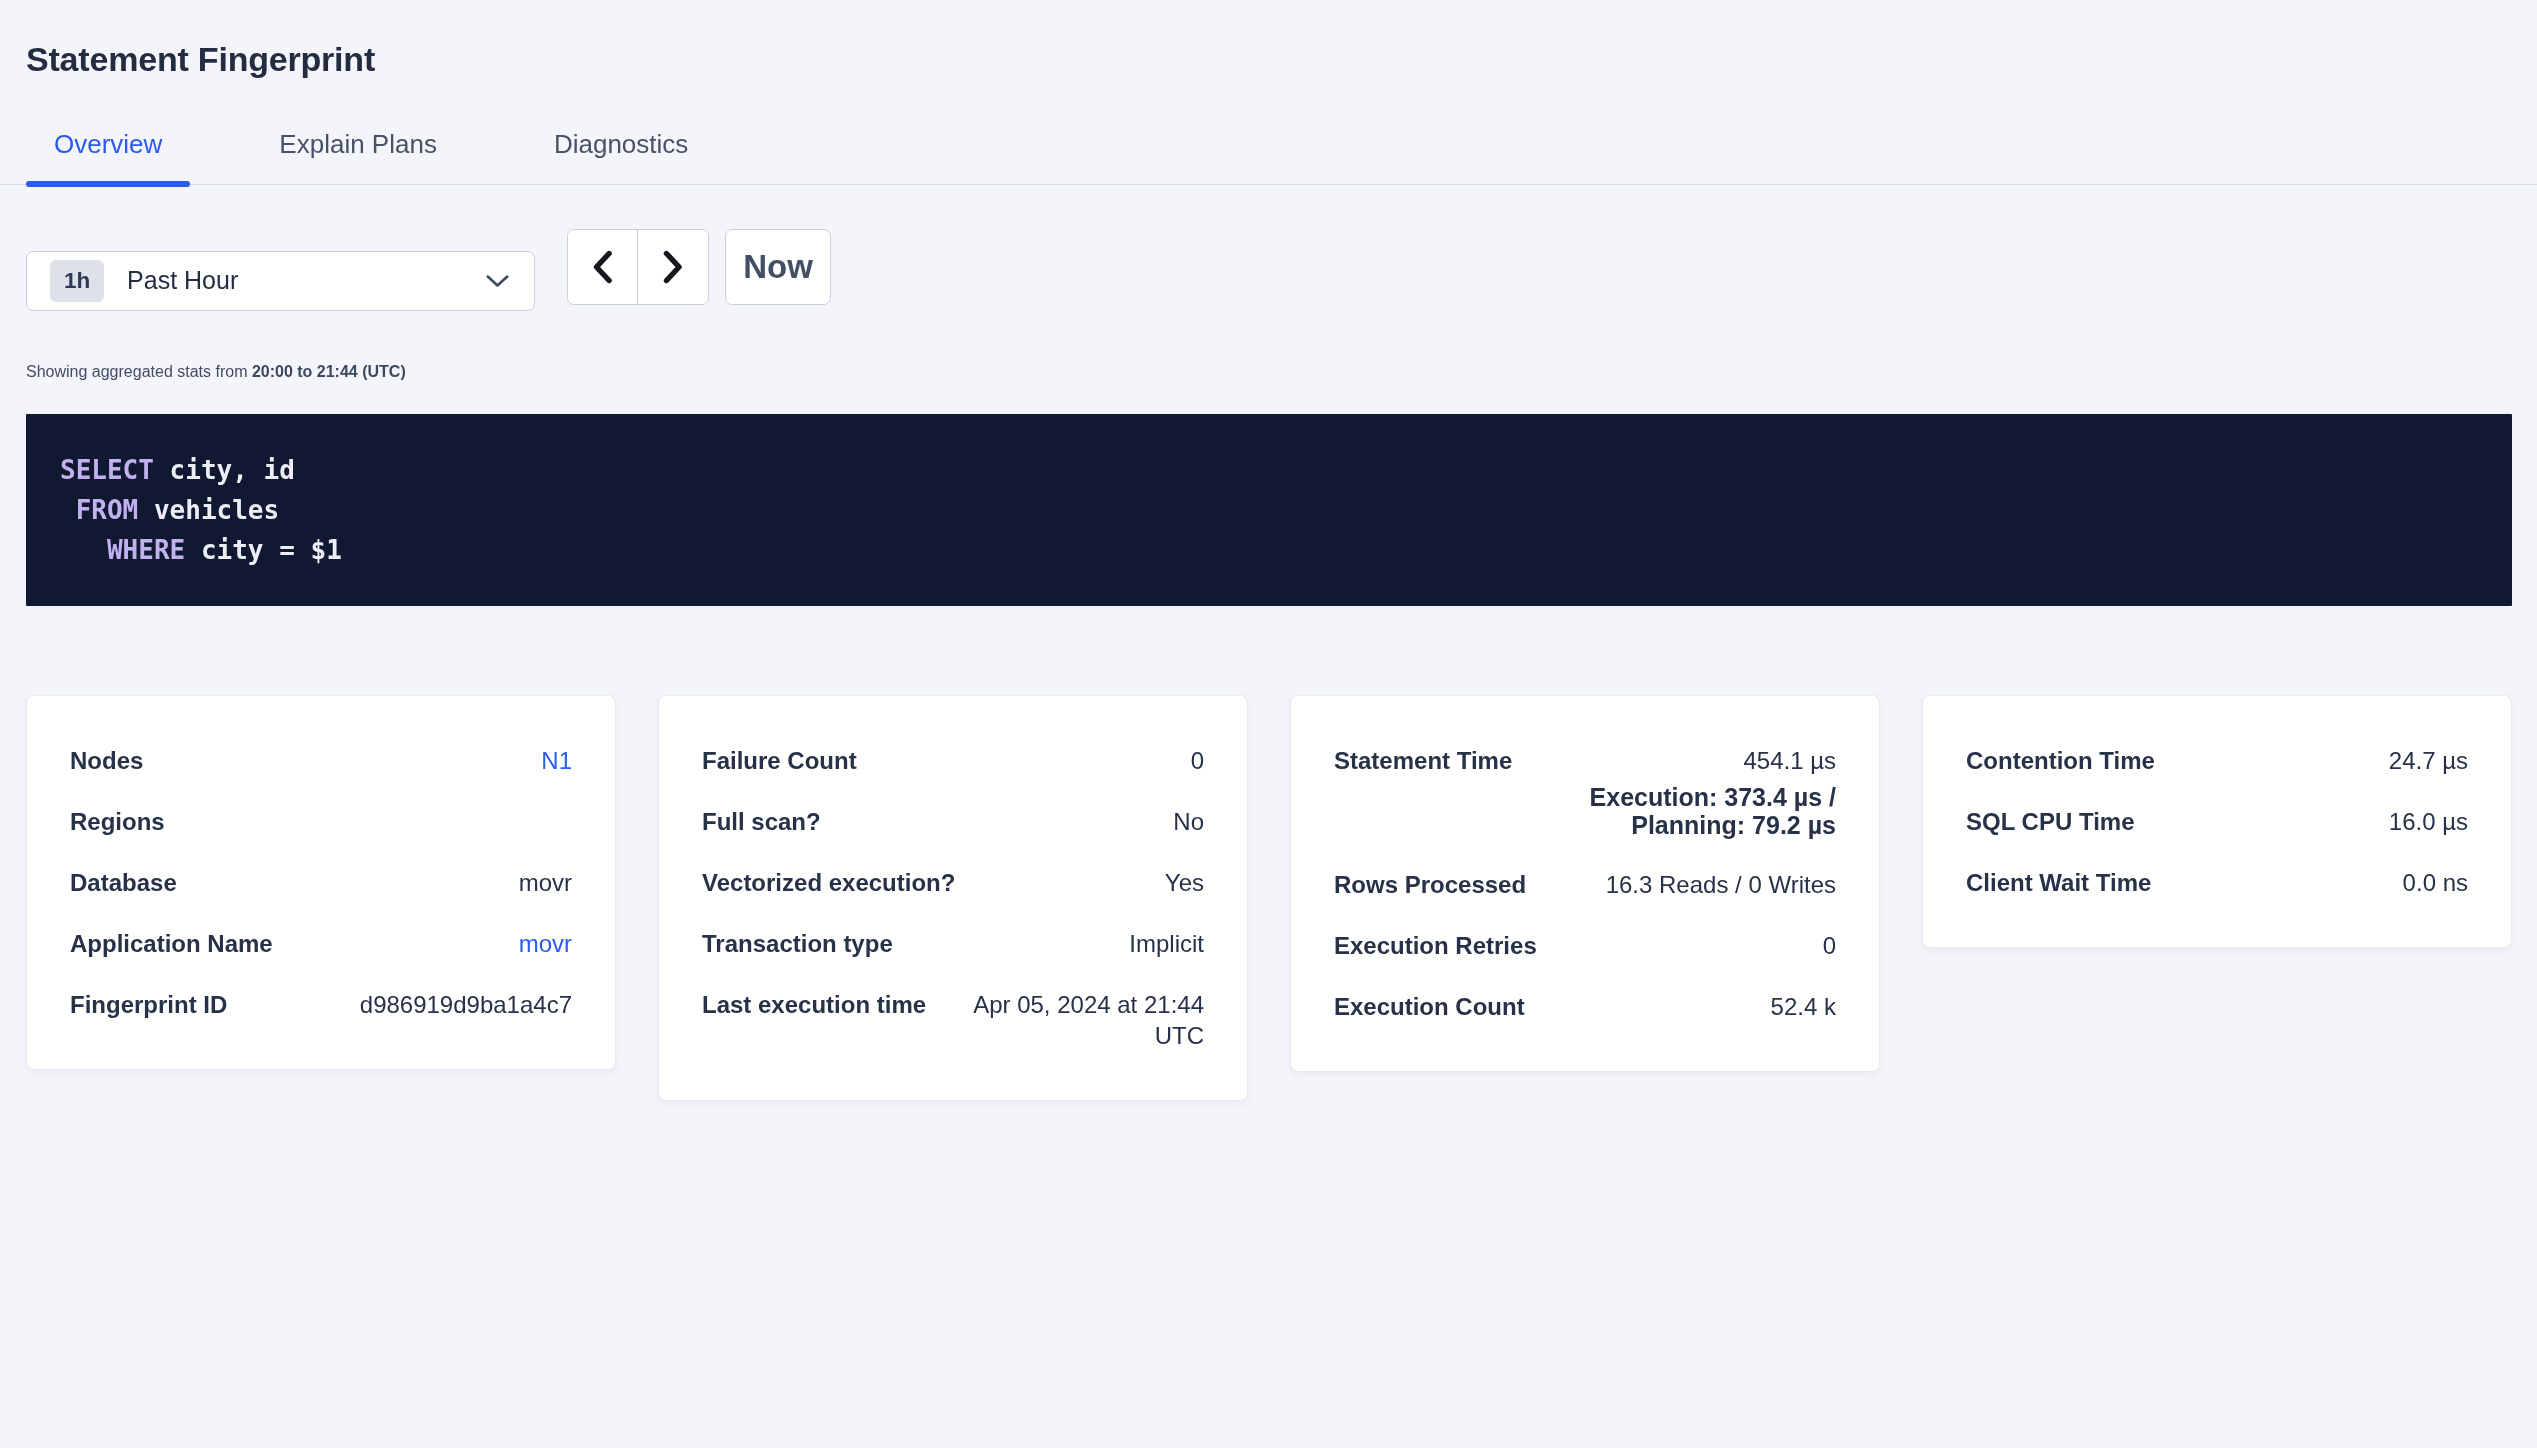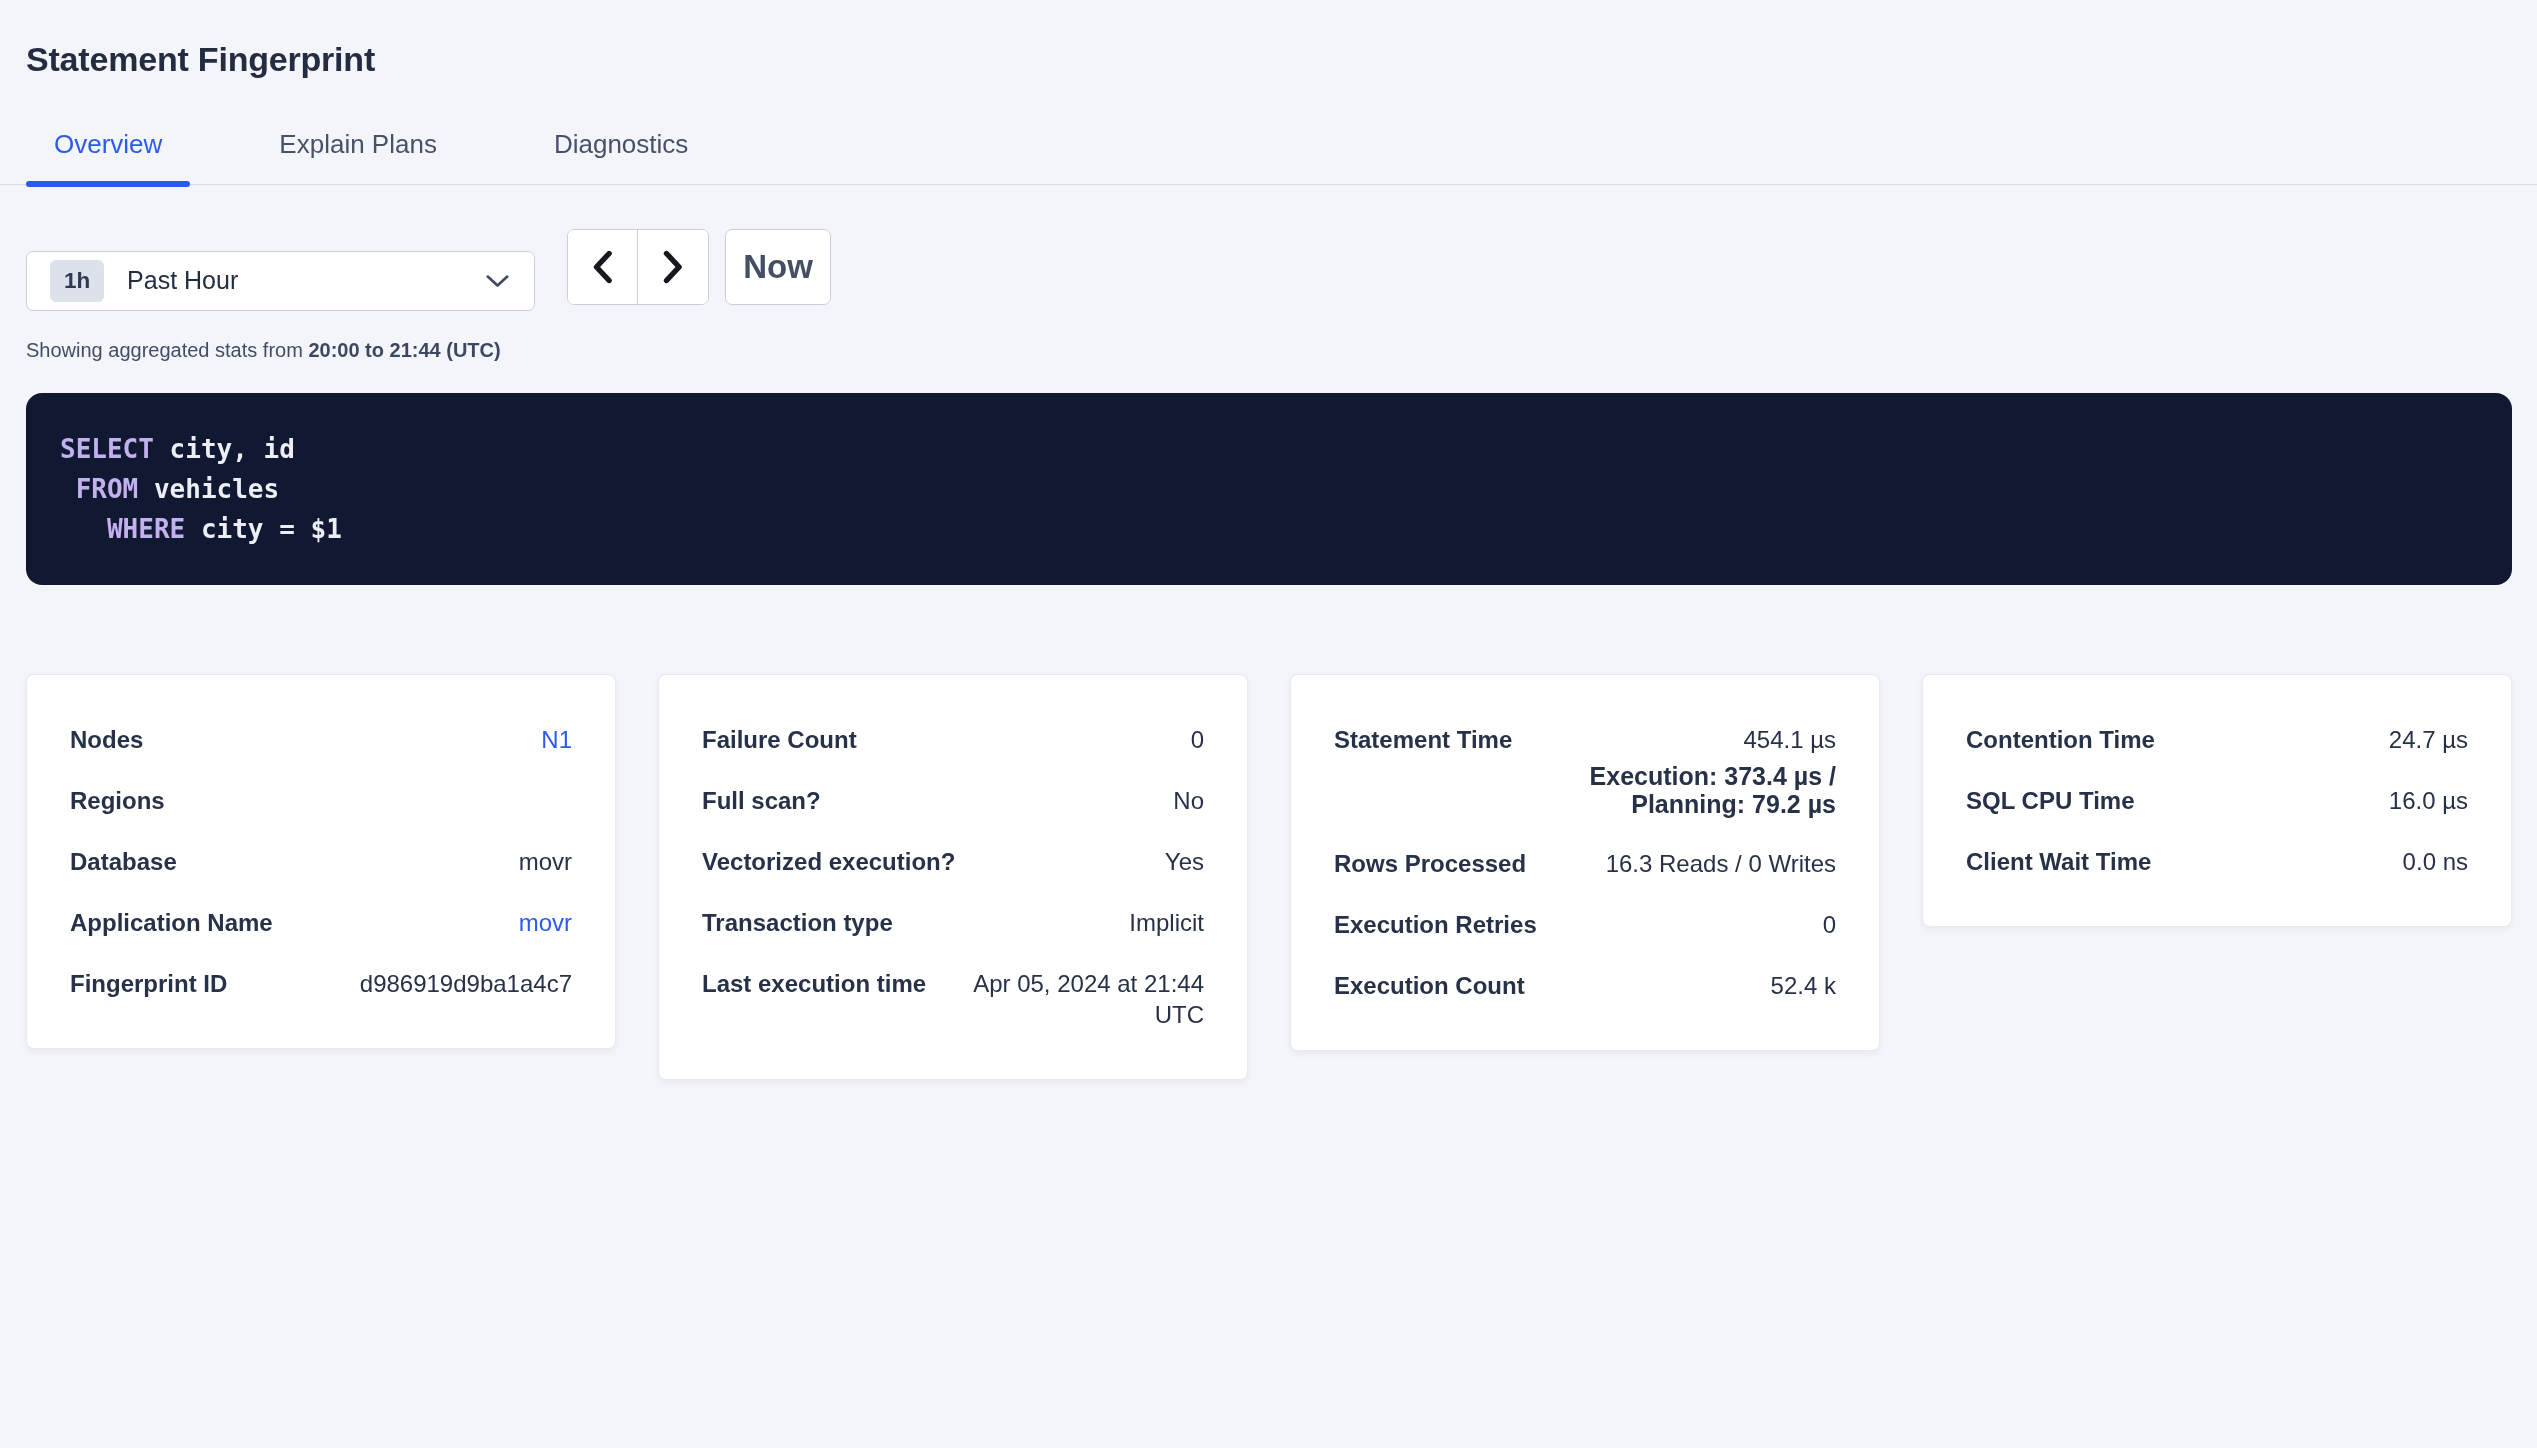--- a/index.html
+++ b/index.html
@@ -70,25 +70,25 @@
     display:flex;align-items:center;justify-content:center;padding:0;
   }
   .arrow-btn.prev{border-right:1.8px solid var(--border);}
   .arrow-btn svg{color:#15181f;display:block;}
   .now-btn{
     margin-left:16px;width:106px;height:76px;box-sizing:border-box;
     background:#fff;border:1.8px solid var(--border);border-radius:7.2px;
     font-family:inherit;font-size:33px;font-weight:700;color:#454f64;cursor:pointer;
   }
   
-  .agg{margin:24px 0 0;font-size:20px;line-height:31px;color:var(--muted-ink);}
+  .agg{margin:45px 0 0;font-size:16px;line-height:31px;color:var(--muted-ink);}
   .agg b{font-weight:700;color:#3c4860;}
   
   .sql{
-    margin-top:27px;background:var(--sql-bg);border-radius:16px;
+    margin-top:27px;background:var(--sql-bg);border-radius:1px;
     padding:36px 34px;
     font-family:"DejaVu Sans Mono", "Liberation Mono", monospace;
     font-size:26px;font-weight:700;line-height:40px;color:var(--sql-text);
   }
   .sql-line{white-space:pre;}
   .sql .kw{color:var(--sql-kw);}
   
   .grid{
     margin-top:89px;
     display:grid;grid-template-columns:1fr 1fr 1fr 1fr;

